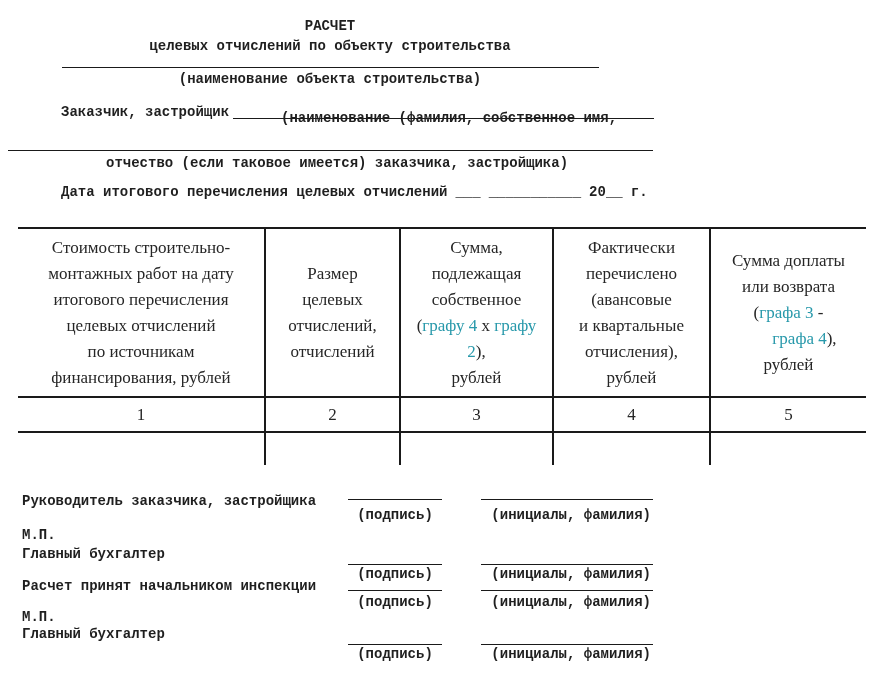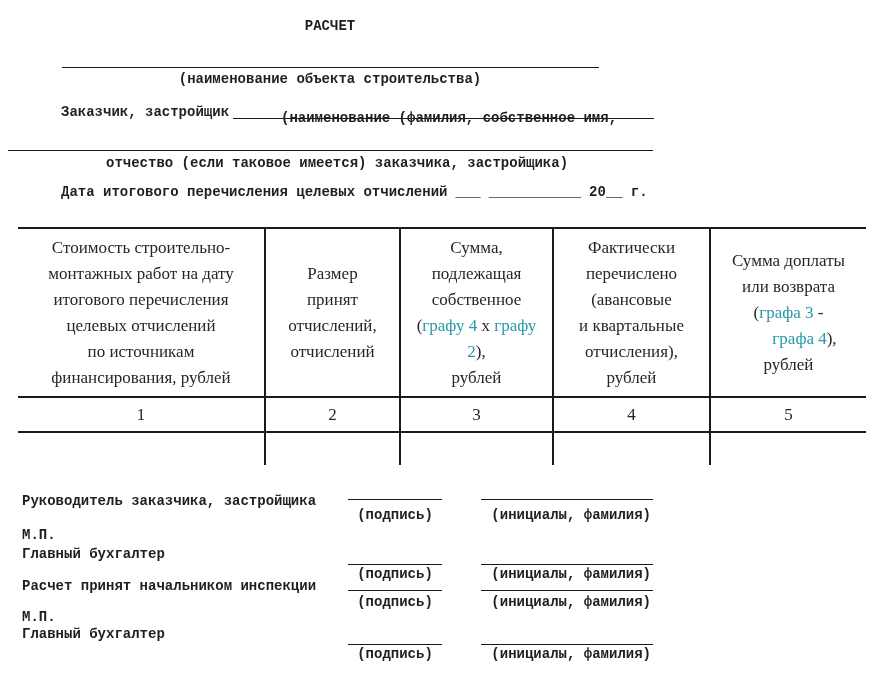--- a/index.html
+++ b/index.html
@@ -40,20 +40,21 @@
   .sig-cap{position:absolute;top:14px;text-align:center;font-family:Liberation Mono, monospace;}
   .sig-cap-1{left:352px;width:86px;}
   .sig-cap-2{left:483px;width:168px;text-align:right;}
 </style>
 </head>
 <body>
 
 <div class="page">
 
   <div class="abs center-block" style="top:18px">РАСЧЕТ</div>
+  <div class="abs center-block" style="top:38px">целевых отчислений по объекту строительства</div>
   <div class="abs rule" style="top:53px;left:62px;width:537px;height:14px"></div>
   <div class="abs center-block" style="top:71px">(наименование объекта строительства)</div>
 
   <div class="abs" style="top:104px;left:61px">Заказчик, застройщик</div>
   <div class="abs rule" style="top:104px;left:233px;width:421px;height:14px"></div>
   <div class="abs" style="top:110px;left:281px">(наименование (фамилия, собственное имя,</div>
   <div class="abs rule" style="top:136px;left:8px;width:645px;height:14px"></div>
   <div class="abs" style="top:155px;left:106px">отчество (если таковое имеется) заказчика, застройщика)</div>
 
   <div class="abs" style="top:184px;left:61px">
@@ -73,21 +74,21 @@
       <th>
         <span>Стоимость строительно-</span><br>
         <span>монтажных работ на дату</span><br>
         <span>итогового перечисления</span><br>
         <span>целевых отчислений</span><br>
         <span>по источникам</span><br>
         <span>финансирования, рублей</span>
       </th>
       <th class="vline">
         <span>Размер</span><br>
-        <span>принят</span><br>
+        <span>целевых</span><br>
         <span>отчислений,</span><br>
         <span>отчислений</span>
       </th>
       <th class="vline">
         <span>Сумма,</span><br>
         <span>подлежащая</span><br>
         <span>собственное</span><br>
         <span>(</span><span class="link" style="color: rgb(40, 153, 171);">графу 4</span><span> х </span><span class="link" style="color: rgb(40, 153, 171);">графу</span><br>
         <span class="link" style="color: rgb(40, 153, 171);">2</span><span>),</span><br>
         <span>рублей</span>

